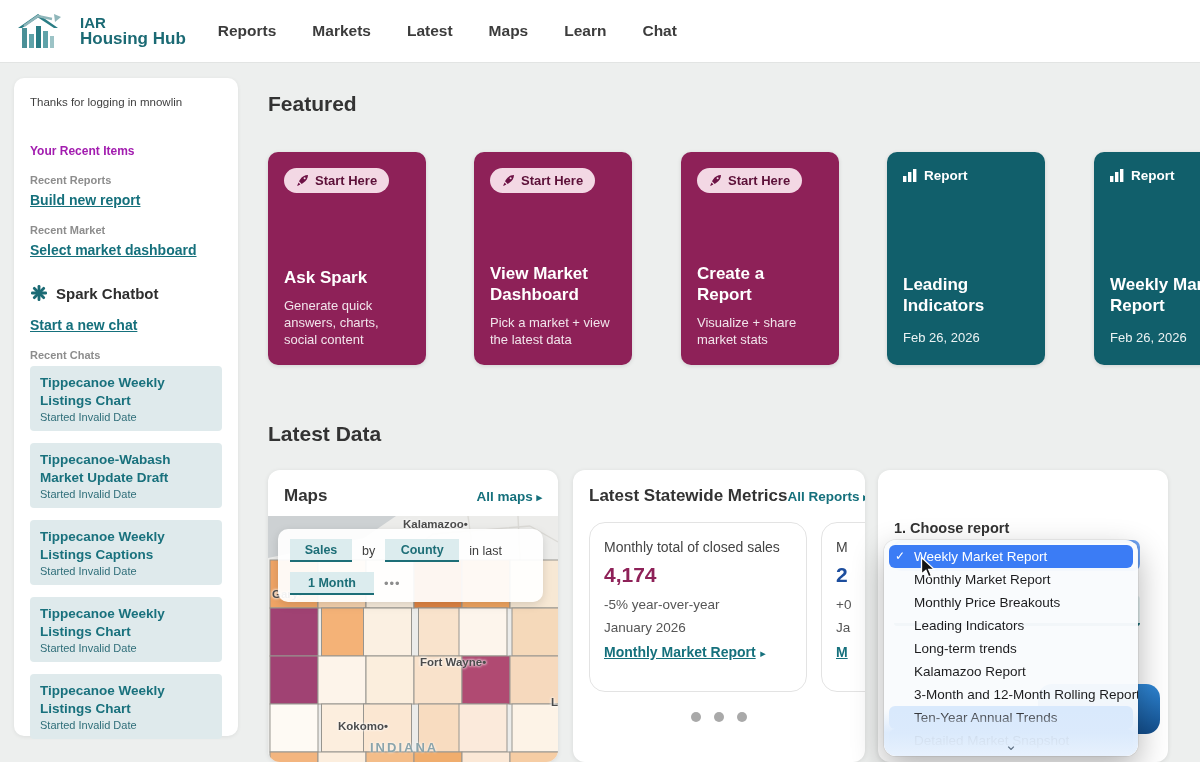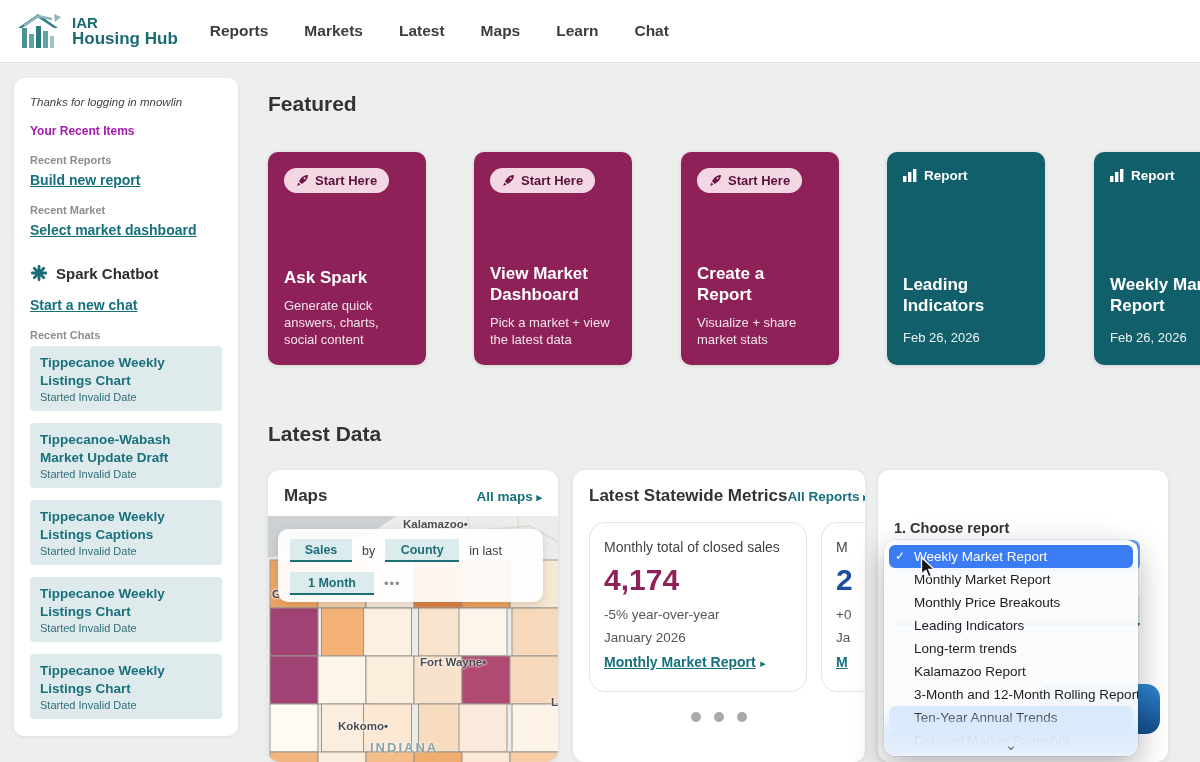--- a/index.html
+++ b/index.html
@@ -1,29 +1,29 @@
 <!DOCTYPE html>
 <html><head>
 <meta charset="utf-8">
 <style>
   html,body{margin:0;padding:0;background:#e9ebea;font-family:"Liberation Sans",sans-serif;-webkit-font-smoothing:antialiased;}
   .stage{position:relative;width:1200px;height:762px;overflow:hidden;background:#edefee;}
 
   
   .header{position:absolute;top:0;left:0;width:1200px;height:62px;background:#fff;border-bottom:1px solid #e2e4e3;display:flex;align-items:center;z-index:10;}
-  .logo{display:flex;align-items:center;gap:8px;margin-left:16px;cursor:pointer;}
+  .logo{display:flex;align-items:center;gap:16px;margin-left:16px;cursor:pointer;}
   .logo-text{color:#1b6a74;font-weight:bold;line-height:1.02;}
   .logo-text .l1{font-size:15px;}
   .logo-text .l2{font-size:17px;}
   .nav{display:flex;gap:36px;margin-left:32px;}
   .nav-item{font-size:15.5px;font-weight:bold;color:#3c3c3c;cursor:pointer;}
 
   
   .sidebar{position:absolute;left:14px;top:78px;width:224px;height:658px;background:#fff;border-radius:10px;box-shadow:0 1px 4px rgba(0,0,0,.07);padding:18px 16px;box-sizing:border-box;}
-  .welcome{font-style:italic;font-size:11.5px;color:#3f3f3f;margin-bottom:16px;}
+  .welcome{font-size:11.5px;color:#3f3f3f;margin-bottom:36px;}
   .sb-title{font-size:12px;font-weight:bold;color:#a21caf;margin-bottom:16px;}
   .sb-label{font-size:11px;font-weight:bold;color:#8d8d8d;margin-bottom:5px;}
   .sb-link{display:inline-block;font-size:14px;font-weight:bold;color:#15707c;text-decoration:underline;margin-bottom:16px;cursor:pointer;}
   .spark-row{display:flex;align-items:center;gap:8px;margin:10px 0 14px 0;}
   .spark-title{font-size:15px;font-weight:bold;color:#2e2e2e;}
   .chat-item{background:#dfeaec;border-radius:4px;padding:8px 10px;margin-bottom:12px;cursor:pointer;}
   .chat-item .ct{font-size:13.5px;font-weight:600;color:#19717d;line-height:1.3;}
   .chat-item .cs{font-size:11px;color:#2f6e79;margin-top:2px;}
 
   
@@ -51,21 +51,21 @@
   .map-panel{position:absolute;left:10px;top:13px;width:265px;height:73px;background:rgba(255,255,255,.93);border-radius:10px;box-shadow:0 3px 10px rgba(0,0,0,.13);padding:10px 12px;box-sizing:border-box;}
   .mp-row{display:flex;align-items:center;gap:10px;margin-bottom:10px;}
   .mp-select{background:#dcecee;border:none;border-bottom:2px solid #1d6e77;color:#1d6e77;font-size:12.5px;font-weight:600;text-align:center;padding:4px 10px 3px 10px;cursor:pointer;}
   .mp-text{font-size:12.5px;color:#3e3e3e;}
   .mp-more{font-size:13px;color:#8c8c8c;letter-spacing:1px;cursor:pointer;}
 
   
   .metric-strip{position:absolute;left:16px;top:52px;width:260px;display:flex;gap:14px;}
   .m-card{flex:0 0 218px;width:218px;height:170px;border:1px solid #e3e3e3;border-radius:16px;background:#fff;padding:16px 14px;box-sizing:border-box;}
   .m-label{font-size:14px;color:#444;margin-bottom:8px;}
-  .m-value{font-size:30px;font-weight:bold;color:#8e2158;margin-bottom:10px;}
+  .m-value{font-size:21px;font-weight:bold;color:#8e2158;margin-bottom:10px;}
   .m-value.blue{color:#1d4e9e;}
   .m-delta{font-size:13.5px;color:#555;margin-bottom:8px;}
   .m-period{font-size:13.5px;color:#555;margin-bottom:8px;}
   .m-link{font-size:14px;font-weight:bold;color:#15707c;text-decoration:underline;cursor:pointer;}
   .dots{position:absolute;left:0;right:0;top:242px;display:flex;justify-content:center;gap:13px;}
   .dot{width:10px;height:10px;border-radius:50%;background:#a9a9a9;cursor:pointer;}
 
   
   .step-label{position:absolute;left:16px;top:50px;font-size:14.5px;font-weight:bold;color:#333;}
   .sel-focus{position:absolute;left:16px;top:70px;width:246px;height:31px;border-radius:7px;background:#eaf2fe;border:3px solid #6ba1f2;box-sizing:border-box;}

